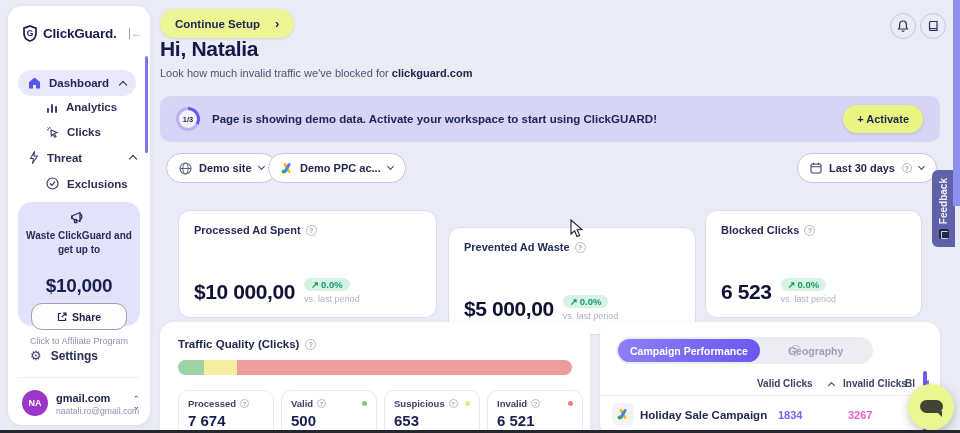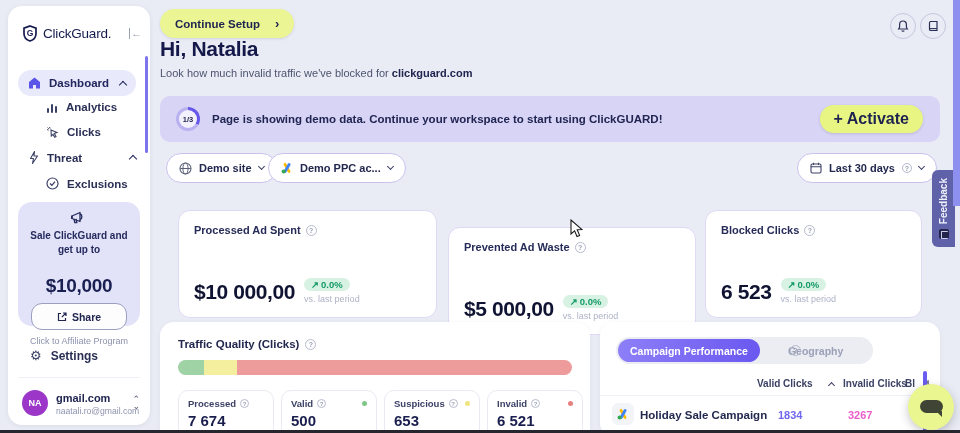--- a/index.html
+++ b/index.html
@@ -6,21 +6,21 @@
   html,body { background:#dfe1ea; }
   #app{
     position:relative; width:960px; height:433px; overflow:hidden;
     background:#eaecf5; font-family:"Liberation Sans",sans-serif; color:#20254f;
   }
   .abs{position:absolute;}
   
   .sidebar{left:8px; top:6px; width:142px; height:419px; background:#fff; border-radius:14px;
     box-shadow:0 1px 5px rgba(25,28,70,.08);}
   .logo-row{left:14px; top:19px; display:flex; align-items:center; gap:5px;}
-  .logo-text{font-size:13.5px; font-weight:400; color:#161b4e; letter-spacing:-.2px;}
+  .logo-text{font-size:13.5px; font-weight:700; color:#161b4e; letter-spacing:-.2px;}
   .collapse{right:8px; top:22px; color:#9aa3b8; font-size:11px; border-left:1.5px solid #9aa3b8; padding-left:1px; line-height:11px;}
   .side-scroll{right:2px; top:50px; width:3px; height:97px; background:#7d75ee; border-radius:3px;}
   .nav-active{left:10px; top:64px; width:118px; height:26px; background:#e9e9fc; border-radius:13px;
     display:flex; align-items:center; padding:0 10px; gap:8px;}
   .nav-label{font-size:11.5px; font-weight:700; color:#21265c;}
   .nav-row{display:flex; align-items:center; gap:8px;}
   .nav-sub .nav-label{font-weight:600; color:#2a2f55;}
   .chv{width:6px; height:6px; border-right:1.6px solid #21265c; border-bottom:1.6px solid #21265c; display:inline-block;}
   .chv.up{transform:rotate(-135deg); margin-top:3px;}
   .chv.dn{transform:rotate(45deg); margin-top:-3px;}
@@ -51,21 +51,21 @@
   .subtitle b{color:#20254f;}
   
   .banner{left:160px; top:96px; width:780px; height:46px; background:#d8d4f6; border-radius:10px;}
   .ring{left:16px; top:11px; width:24px; height:24px; border-radius:50%;
     background:conic-gradient(#6658e8 0 120deg,#b9b2f0 120deg 360deg);
     display:flex; align-items:center; justify-content:center;}
   .ring-inner{width:18px; height:18px; border-radius:50%; background:#f3f2fc; display:flex; align-items:center;
     justify-content:center; font-size:7.5px; font-weight:800; color:#1d224f;}
   .banner-msg{left:52px; top:0; height:46px; display:flex; align-items:center; font-size:11.5px; font-weight:600; color:#202552;}
   .activate-btn{right:17px; top:9px; height:28px; border-radius:14px; background:#e9f583; border:none;
-    padding:0 14px; font-size:16px; font-weight:700; color:#1d224f; box-shadow:0 1px 3px rgba(25,28,70,.15);}
+    padding:0 14px; font-size:11px; font-weight:700; color:#1d224f; box-shadow:0 1px 3px rgba(25,28,70,.15);}
   
   .pill{height:30px; background:#fff; border:1px solid #c9c2ee; border-radius:15px; display:flex;
     align-items:center; gap:7px; padding:0 12px; font-size:11px; font-weight:700; color:#23284f; top:153px;}
   .pill .chv{border-color:#3c4166;}
   
   .stat-card{top:210px; height:108px; background:#fff; border:1px solid #ded9f4; border-radius:12px; padding:13px 15px;}
   .stat-title{display:flex; align-items:center; gap:5px; font-size:11px; font-weight:700; color:#262b58;}
   .stat-bottom{position:absolute; left:15px; bottom:13px; display:flex; align-items:flex-end; gap:9px;}
   .stat-value{font-size:21px; font-weight:800; color:#101432; letter-spacing:-.4px;}
   .badge{background:#d7f1e3; color:#139a66; border-radius:9px; padding:1px 7px; font-size:9.5px; font-weight:700; white-space:nowrap;}
@@ -193,21 +193,21 @@
 
     <div class="abs promo">
       <div style="padding-top:8px; display:flex; justify-content:center;">
         <svg width="18" height="15" viewBox="0 0 18 15">
             <path d="M2 6 L10 2.5 V11.5 L2 8.5 Z" fill="none" stroke="#262b5e" stroke-width="1.3" stroke-linejoin="round"></path>
             <path d="M10 4 C12.5 4.5 12.5 9 10 9.8" fill="none" stroke="#262b5e" stroke-width="1.3"></path>
             <path d="M4 9 L4.8 12.7 H6.8 L6 8.8" fill="none" stroke="#262b5e" stroke-width="1.3"></path>
             <rect x="1" y="5.4" width="1.6" height="3.6" rx="0.8" fill="#262b5e"></rect>
           </svg>
       </div>
-      <div class="promo-line">Sale ClickGuard and get up to</div>
+      <div class="promo-line">Waste ClickGuard and get up to</div>
       <div class="promo-amount">$10,000</div>
       <button class="share-btn">
         <span>
           <svg width="10" height="10" viewBox="0 0 10 10">
               <path d="M4 1.5 H1.5 V8.5 H8.5 V6" fill="none" stroke="#20254f" stroke-width="1.2"></path>
               <path d="M6 1 H9 V4 M9 1 L4.8 5.2" fill="none" stroke="#20254f" stroke-width="1.2"></path>
             </svg>
         </span>
         <span>Share</span>
       </button>
@@ -247,21 +247,21 @@
     </span>
   </button>
 
   <div class="abs greeting">Hi, Natalia</div>
   <div class="abs subtitle"><span>Look how much invalid traffic we've blocked for </span><b>clickguard.com</b></div>
 
   <div class="abs banner">
     <div class="abs ring">
       <div class="ring-inner">1/3</div>
     </div>
-    <div class="abs banner-msg">Page is showing demo data. Continue your workspace to start using ClickGUARD!</div>
+    <div class="abs banner-msg">Page is showing demo data. Activate your workspace to start using ClickGUARD!</div>
     <button class="abs activate-btn">+ Activate</button>
   </div>
 
   <div class="abs pill" style="left:166px;">
     <span>
       <svg width="13" height="13" viewBox="0 0 13 13">
           <circle cx="6.5" cy="6.5" r="5.5" fill="none" stroke="#5b6178" stroke-width="1.1"></circle>
           <ellipse cx="6.5" cy="6.5" rx="2.6" ry="5.5" fill="none" stroke="#5b6178" stroke-width="1"></ellipse>
           <path d="M1.2 6.5 H11.8" stroke="#5b6178" stroke-width="1"></path>
         </svg>

